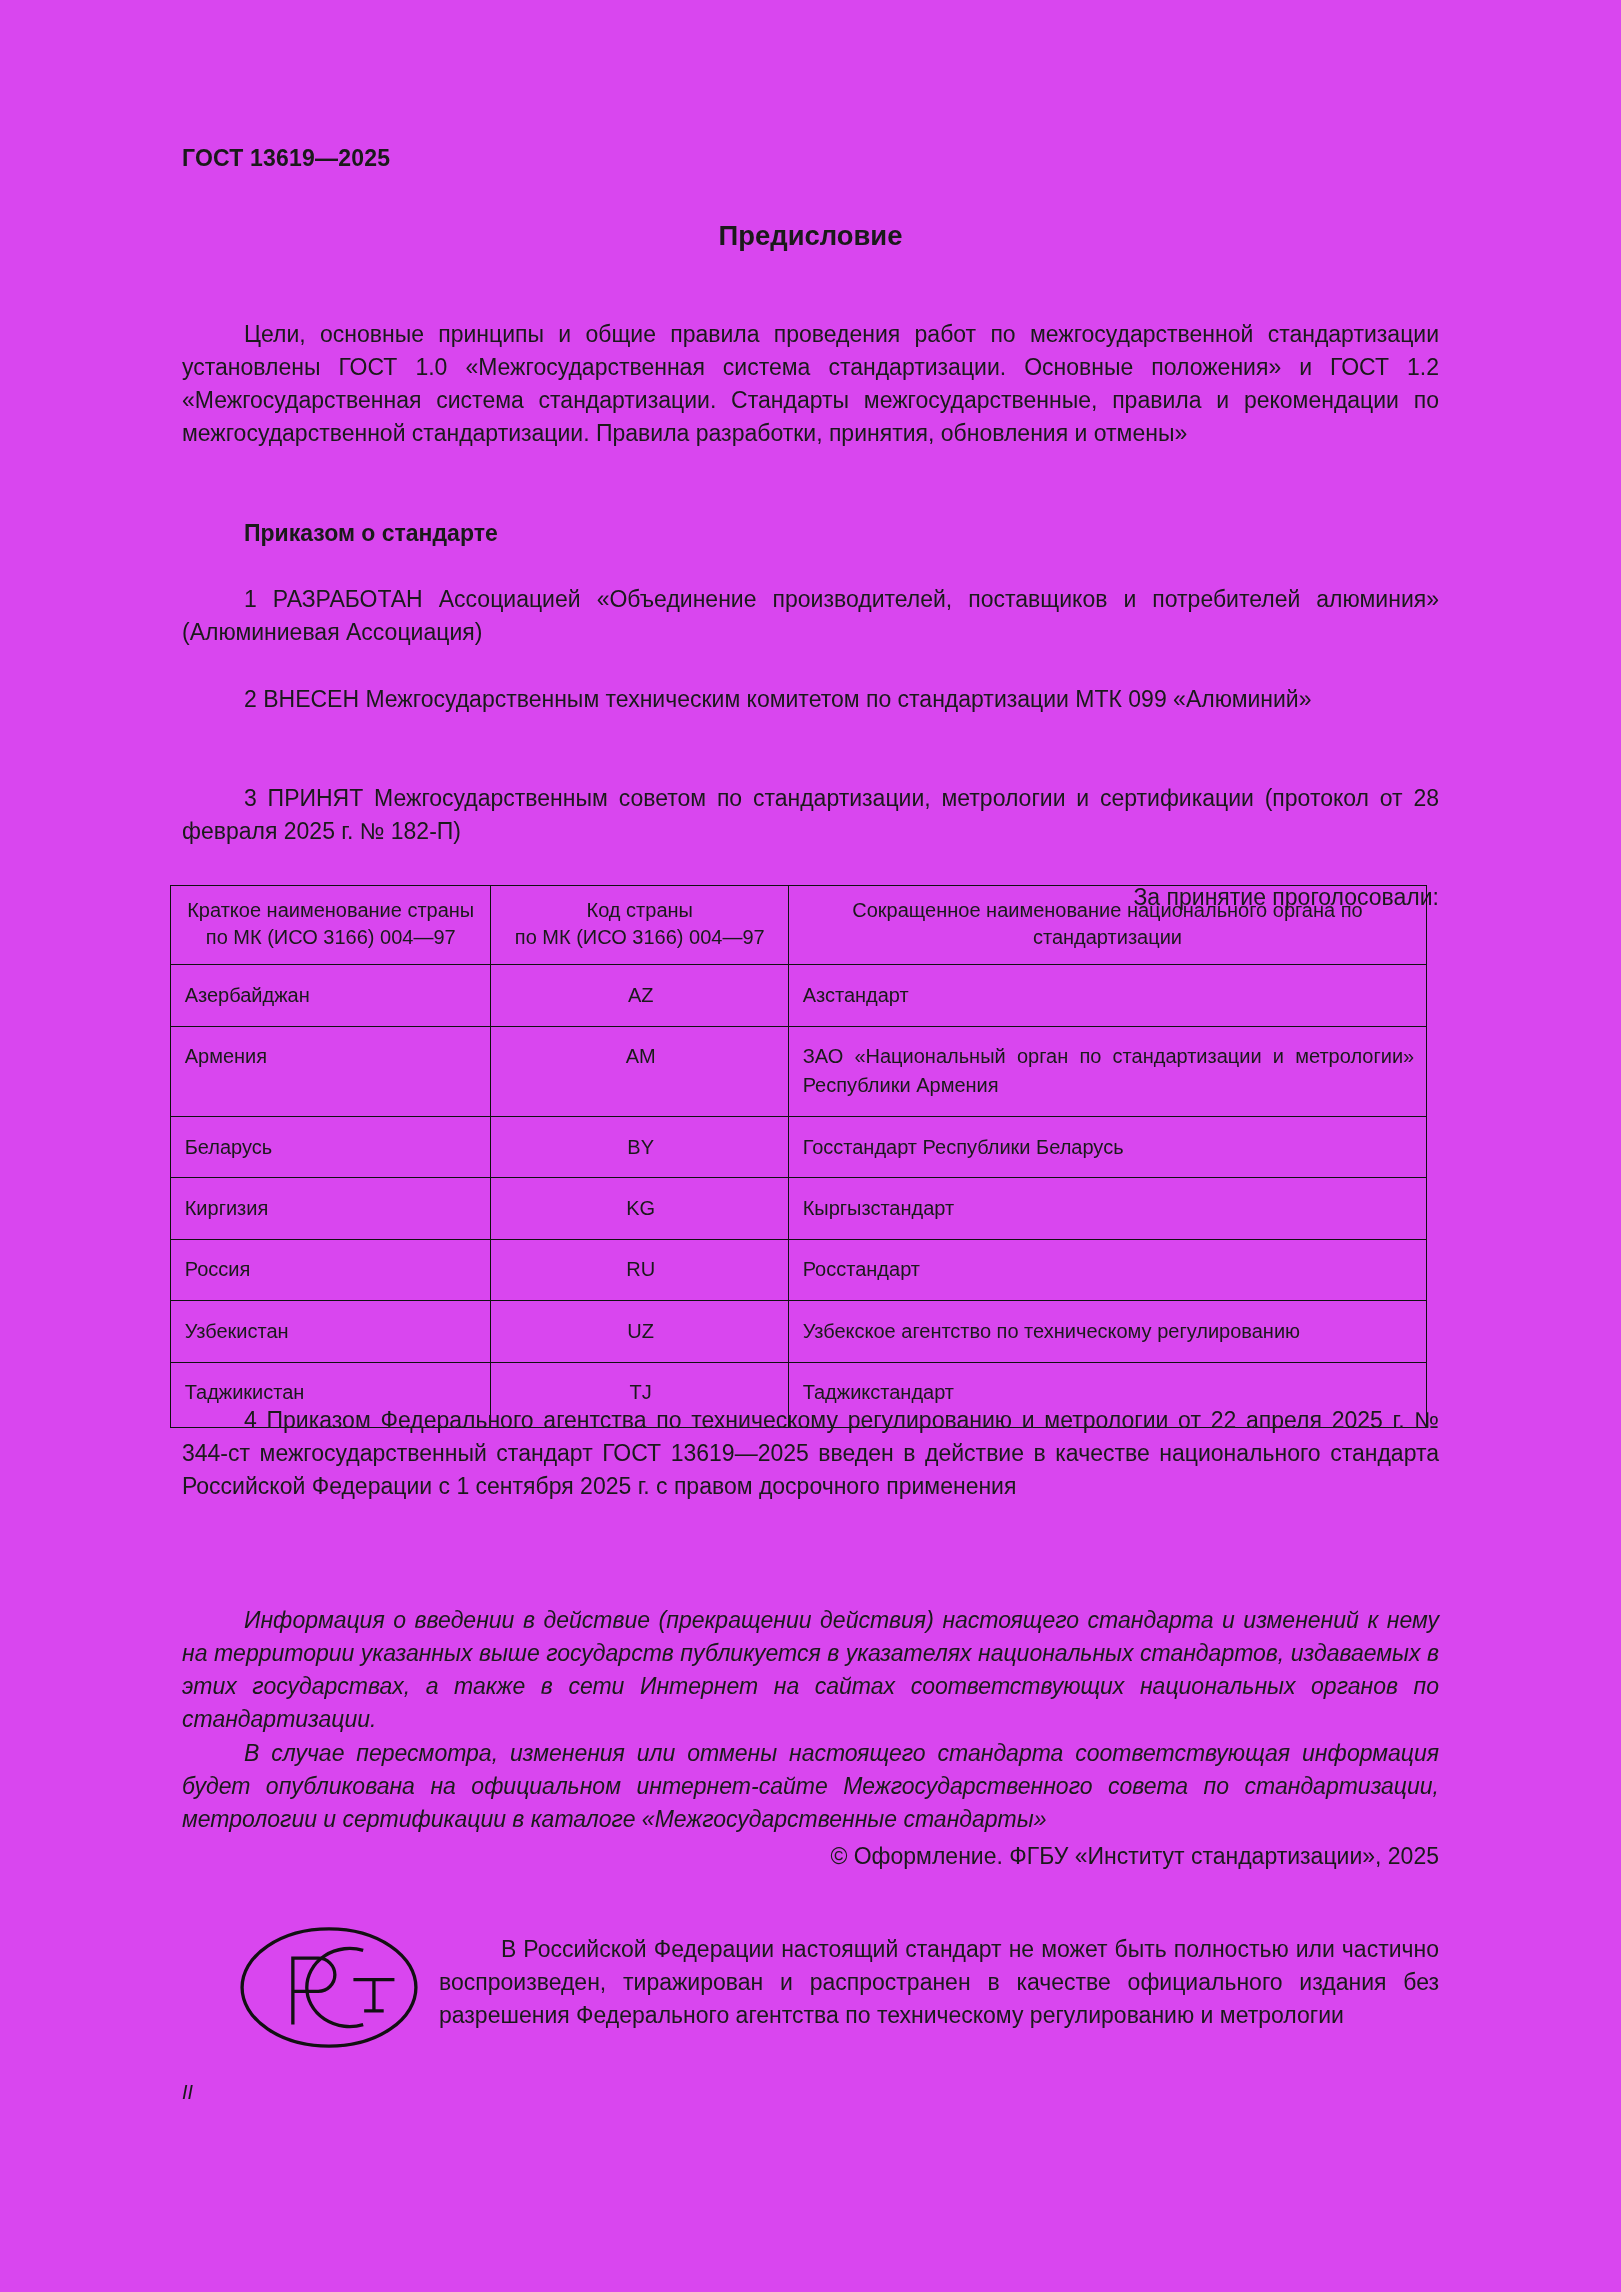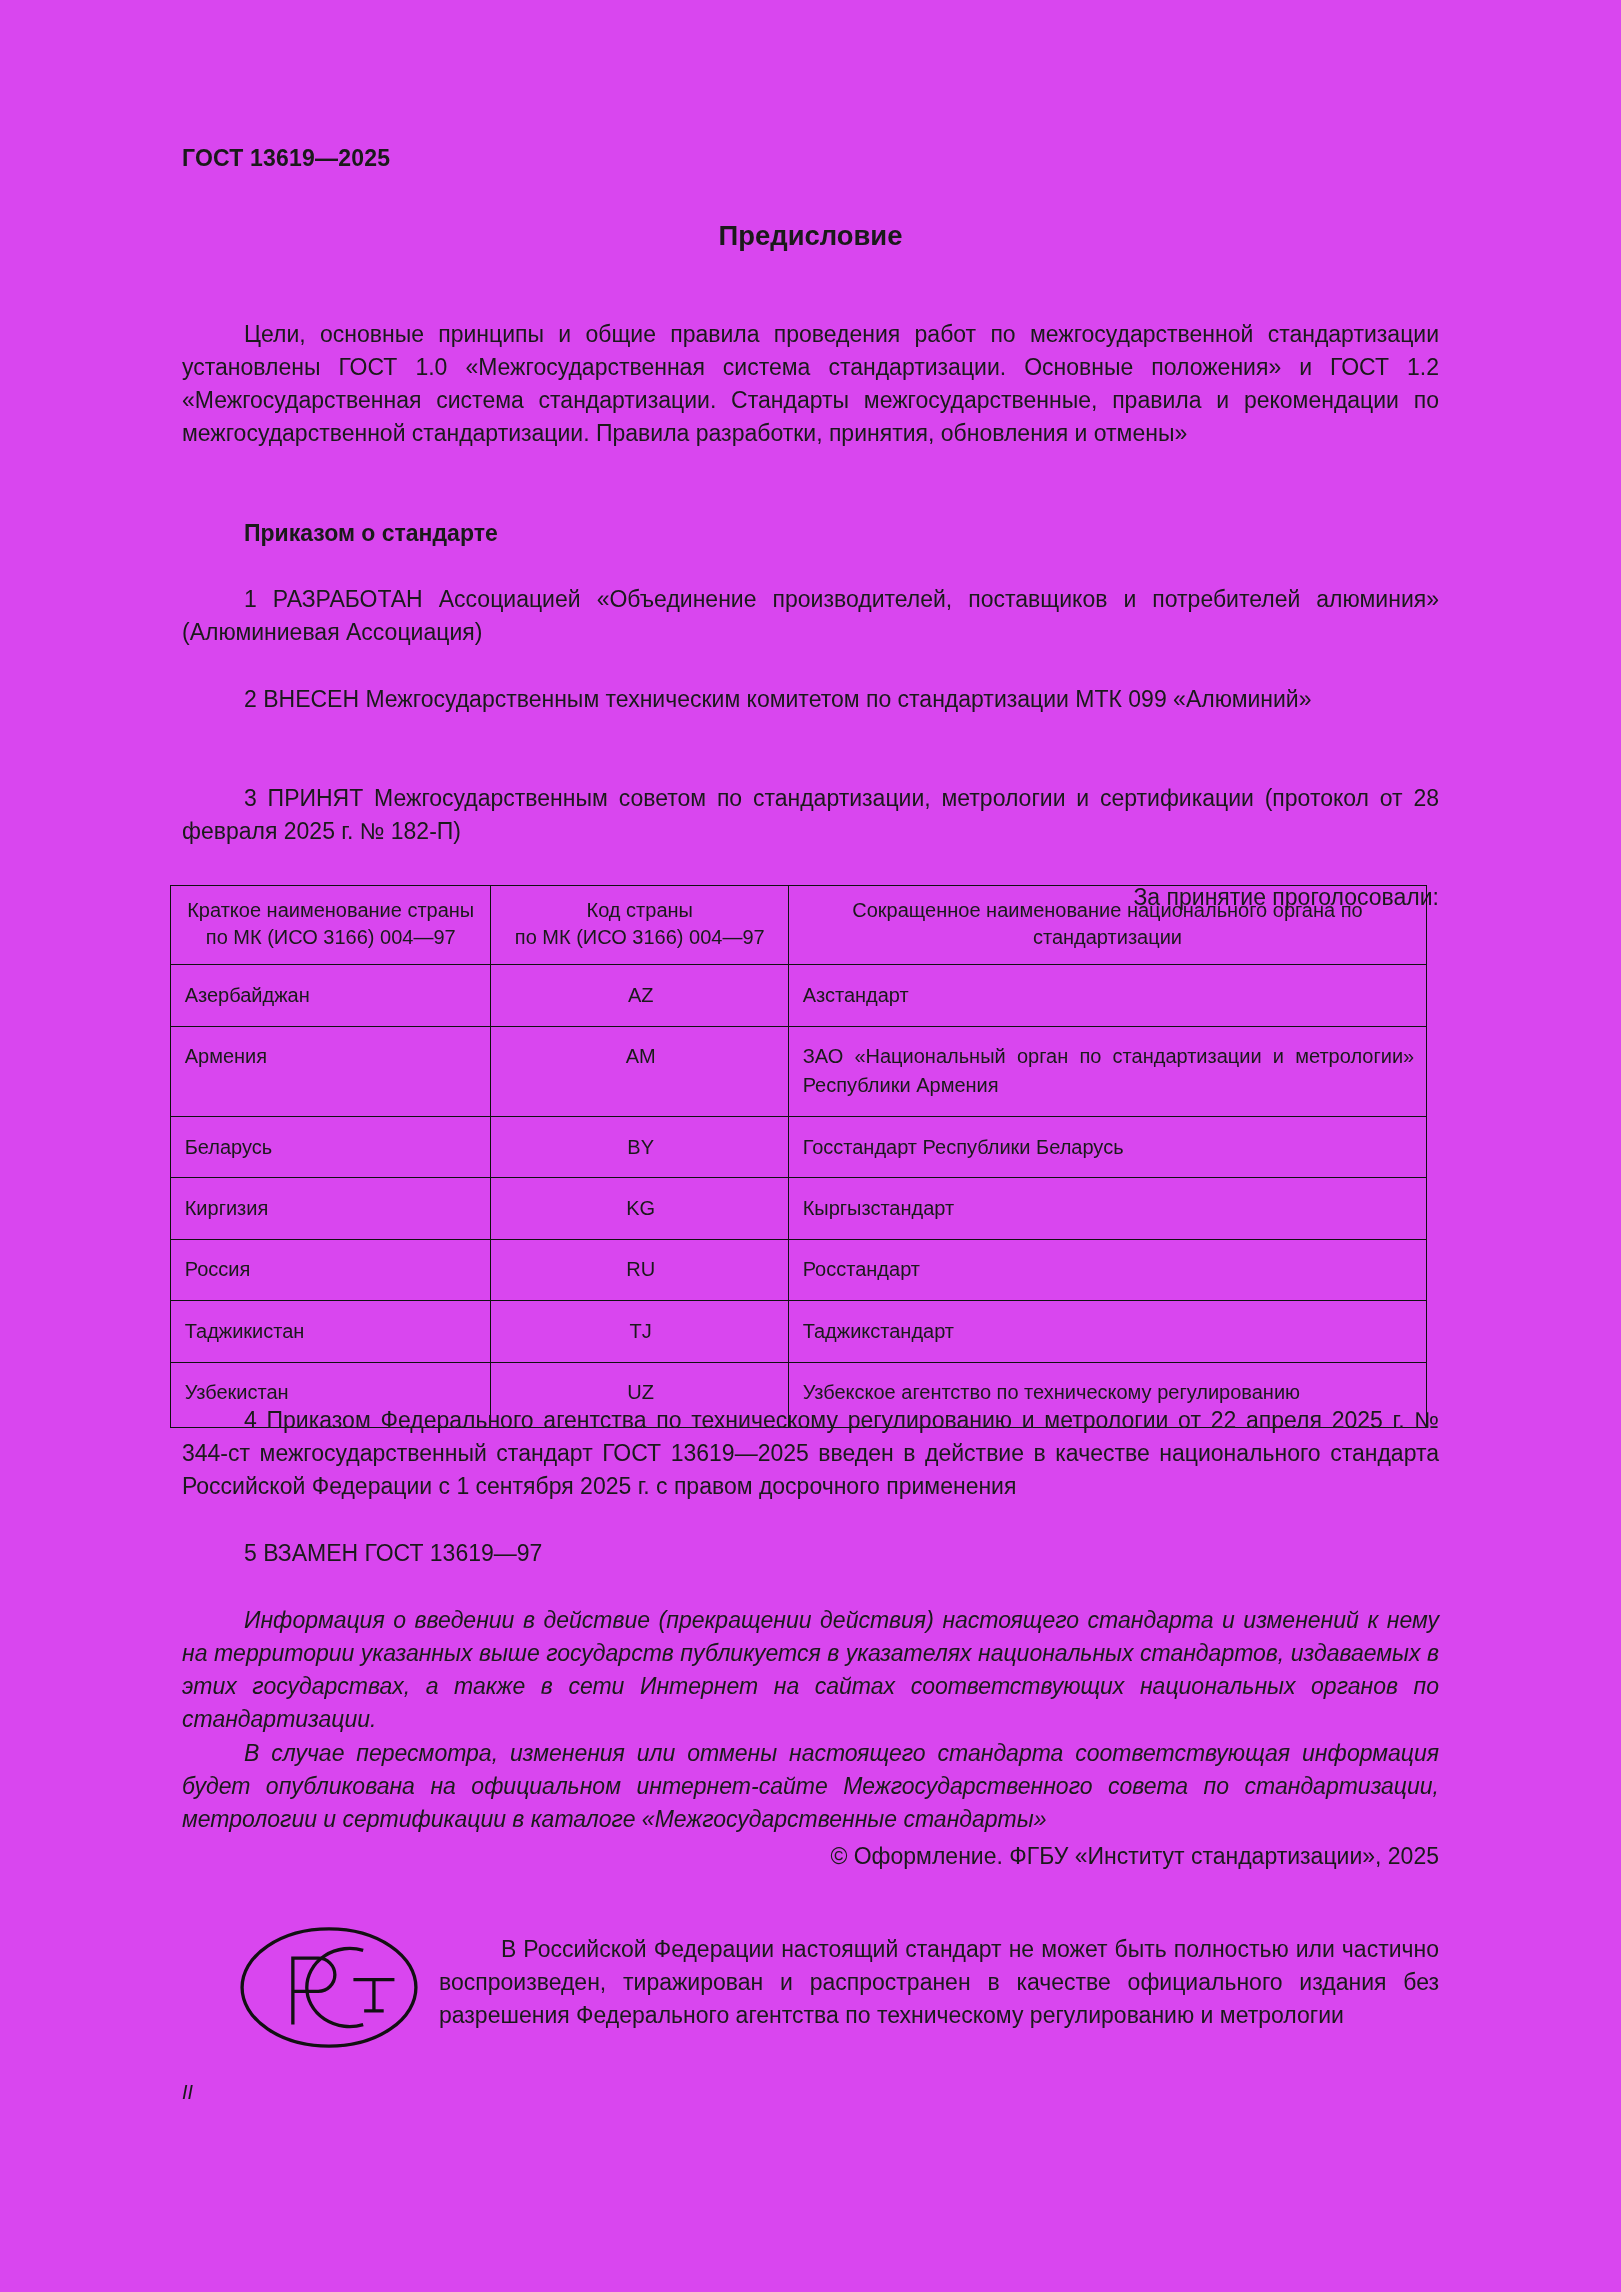--- a/index.html
+++ b/index.html
@@ -188,35 +188,34 @@
         <td class="c-name">Киргизия</td>
         <td class="c-code">KG</td>
         <td class="c-body">Кыргызстандарт</td>
       </tr>
       <tr>
         <td class="c-name">Россия</td>
         <td class="c-code">RU</td>
         <td class="c-body">Росстандарт</td>
       </tr>
       <tr>
+        <td class="c-name">Узбекистан</td>
+        <td class="c-code">UZ</td>
+        <td class="c-body">Узбекское агентство по техническому регулированию</td>
+      </tr>
+      <tr>
         <td class="c-name">Таджикистан</td>
         <td class="c-code">TJ</td>
         <td class="c-body">Таджикстандарт</td>
       </tr>
-      <tr>
-        <td class="c-name">Узбекистан</td>
-        <td class="c-code">UZ</td>
-        <td class="c-body">Узбекское агентство по техническому регулированию</td>
-      </tr>
     </tbody>
   </table>
 
   <div class="block indent" style="top:1364px;">4  Приказом Федерального агентства по техническому регулированию и метрологии от 22 апреля 2025 г. № 344-ст межгосударственный стандарт ГОСТ 13619—2025 введен в действие в качестве национального стандарта Российской Федерации с 1 сентября 2025 г. с правом досрочного применения</div>
 
-  <div class="block indent" style="top:1497px; text-align:left;">5  ВЗАМЕН ГОСТ 13619—97</div>
 
   <div class="block ital indent" style="top:1564px;">Информация о введении в действие (прекращении действия) настоящего стандарта и изменений к нему на территории указанных выше государств публикуется в указателях национальных стандартов, издаваемых в этих государствах, а также в сети Интернет на сайтах соответствующих национальных органов по стандартизации.</div>
 
   <div class="block ital indent" style="top:1697px;">В случае пересмотра, изменения или отмены настоящего стандарта соответствующая информация будет опубликована на официальном интернет-сайте Межгосударственного совета по стандартизации, метрологии и сертификации в каталоге «Межгосударственные стандарты»</div>
 
   <div class="copyright">© Оформление. ФГБУ «Институт стандартизации», 2025</div>
 
   <div class="logo">
     <svg viewBox="0 0 186 128" width="182" height="125">
       <ellipse cx="93" cy="64" rx="89" ry="60" fill="none" stroke="#111" stroke-width="3.4"></ellipse>

